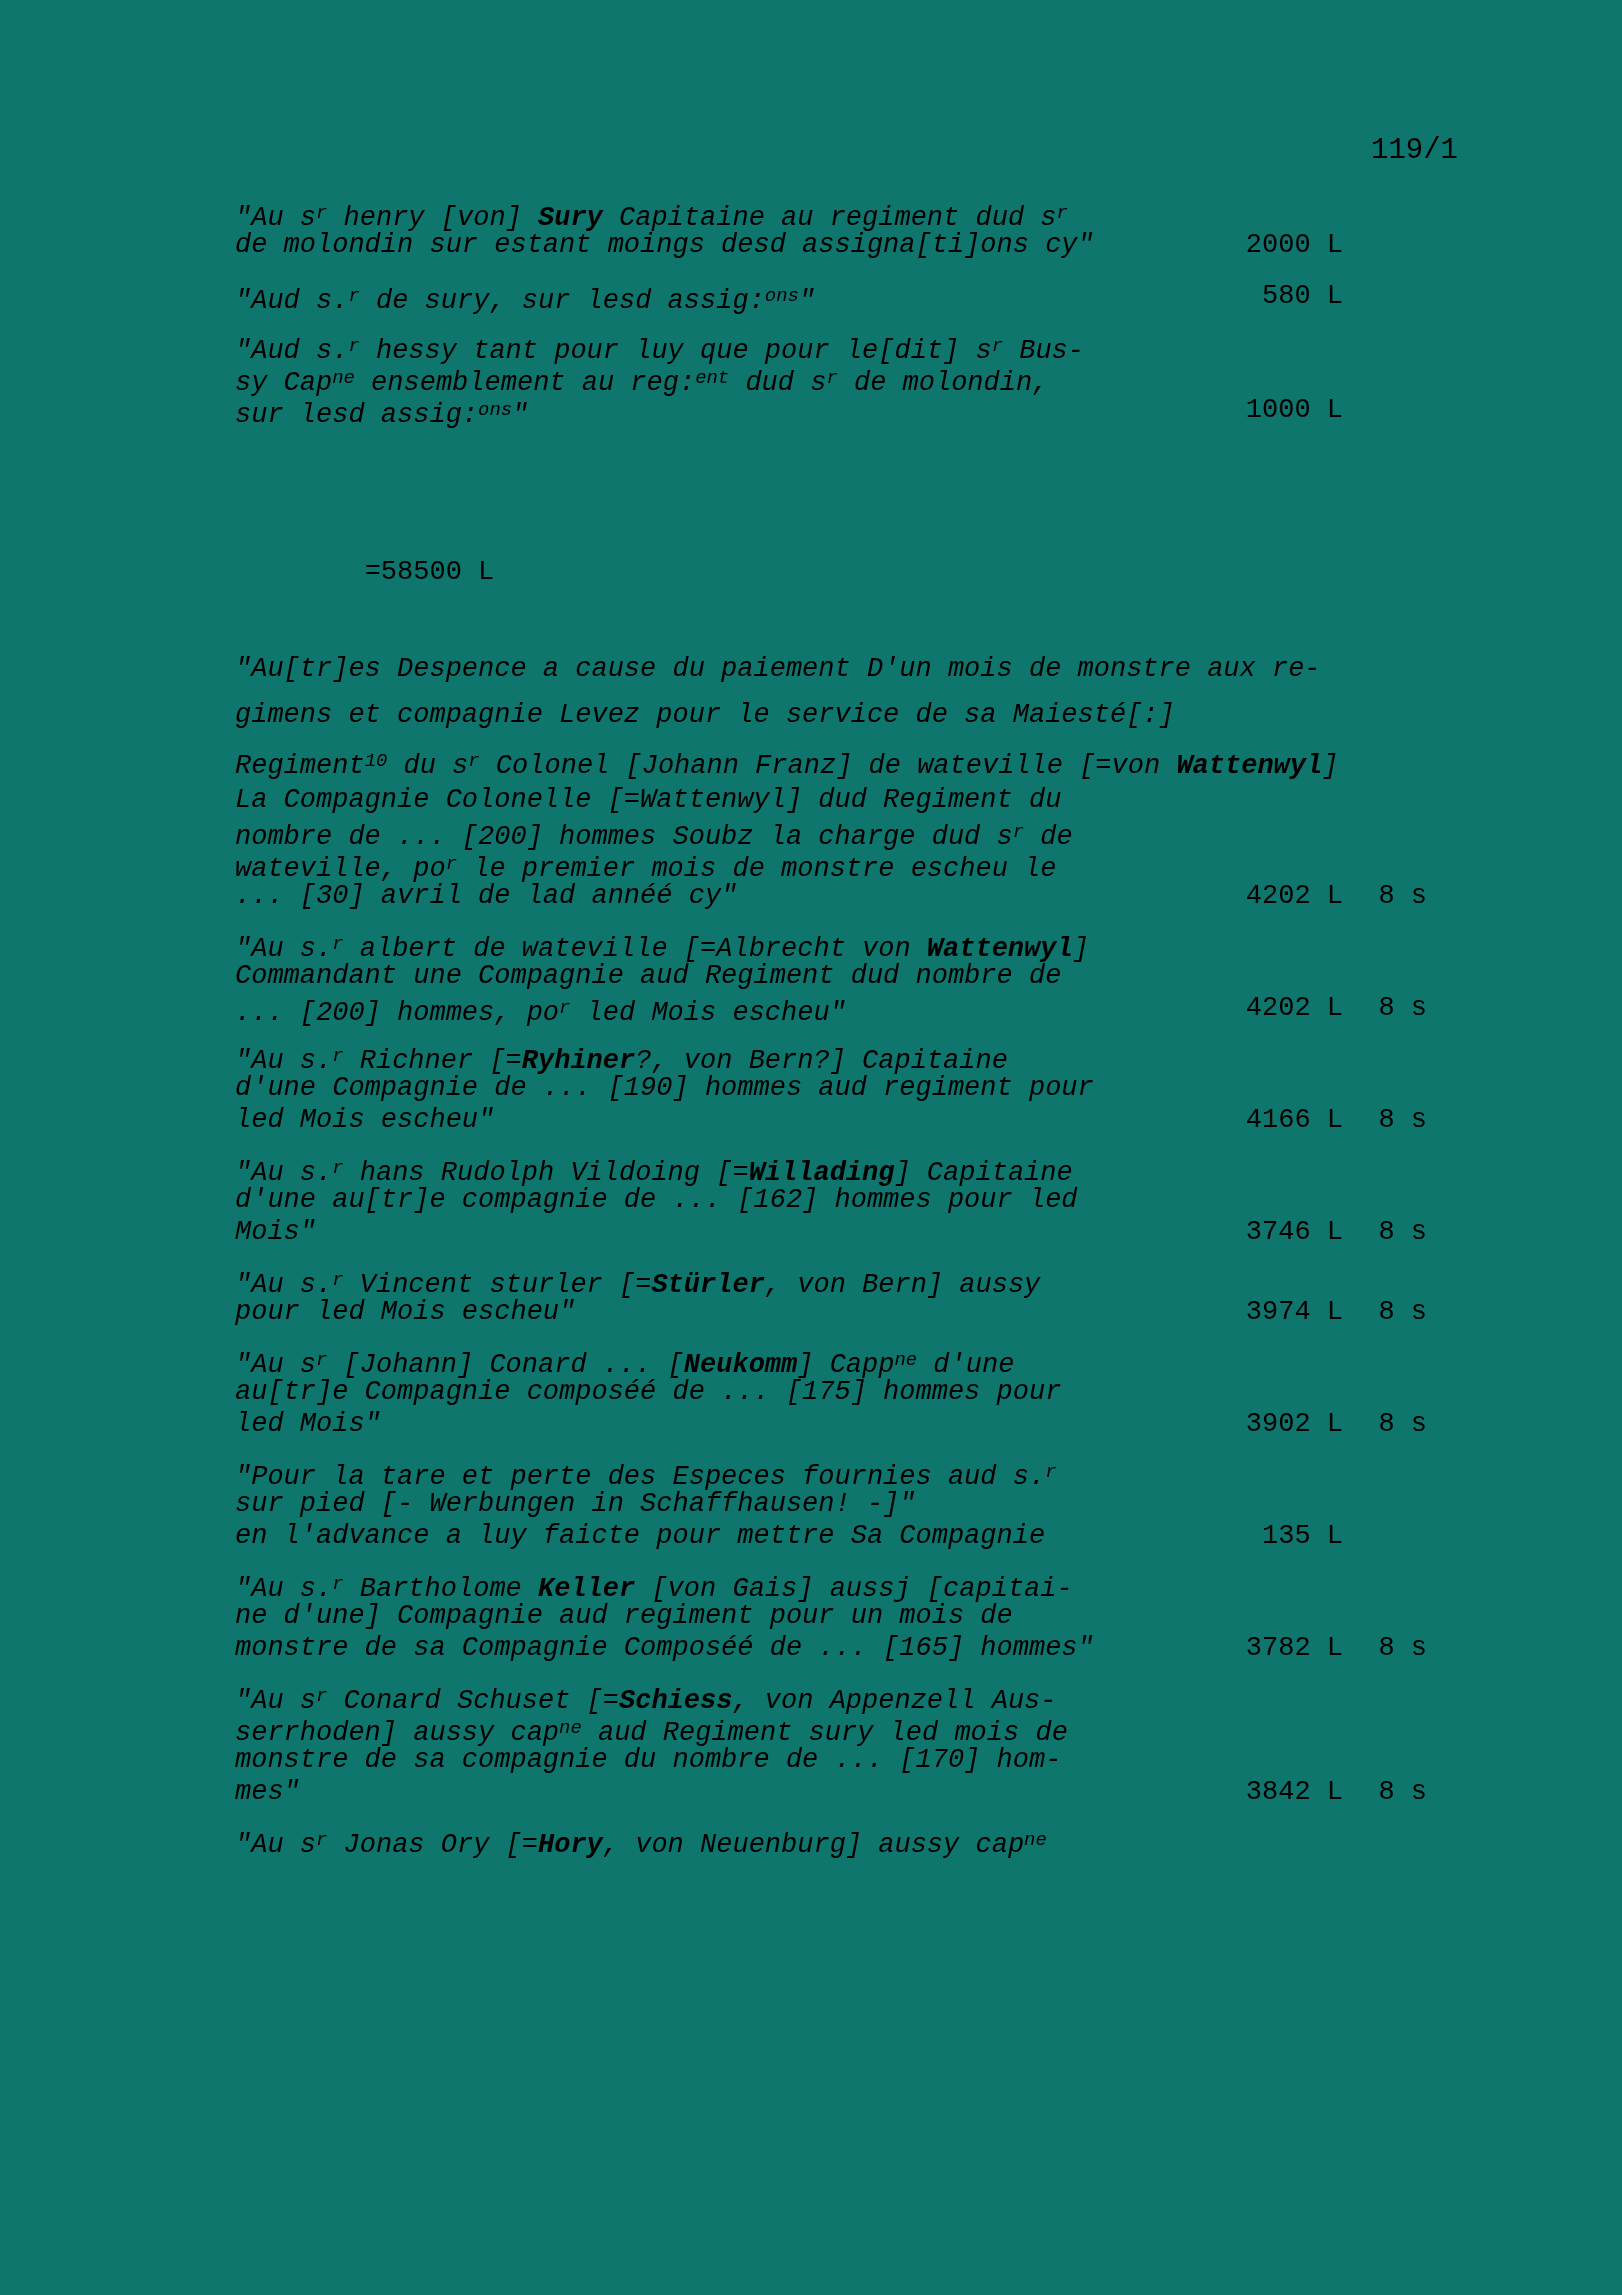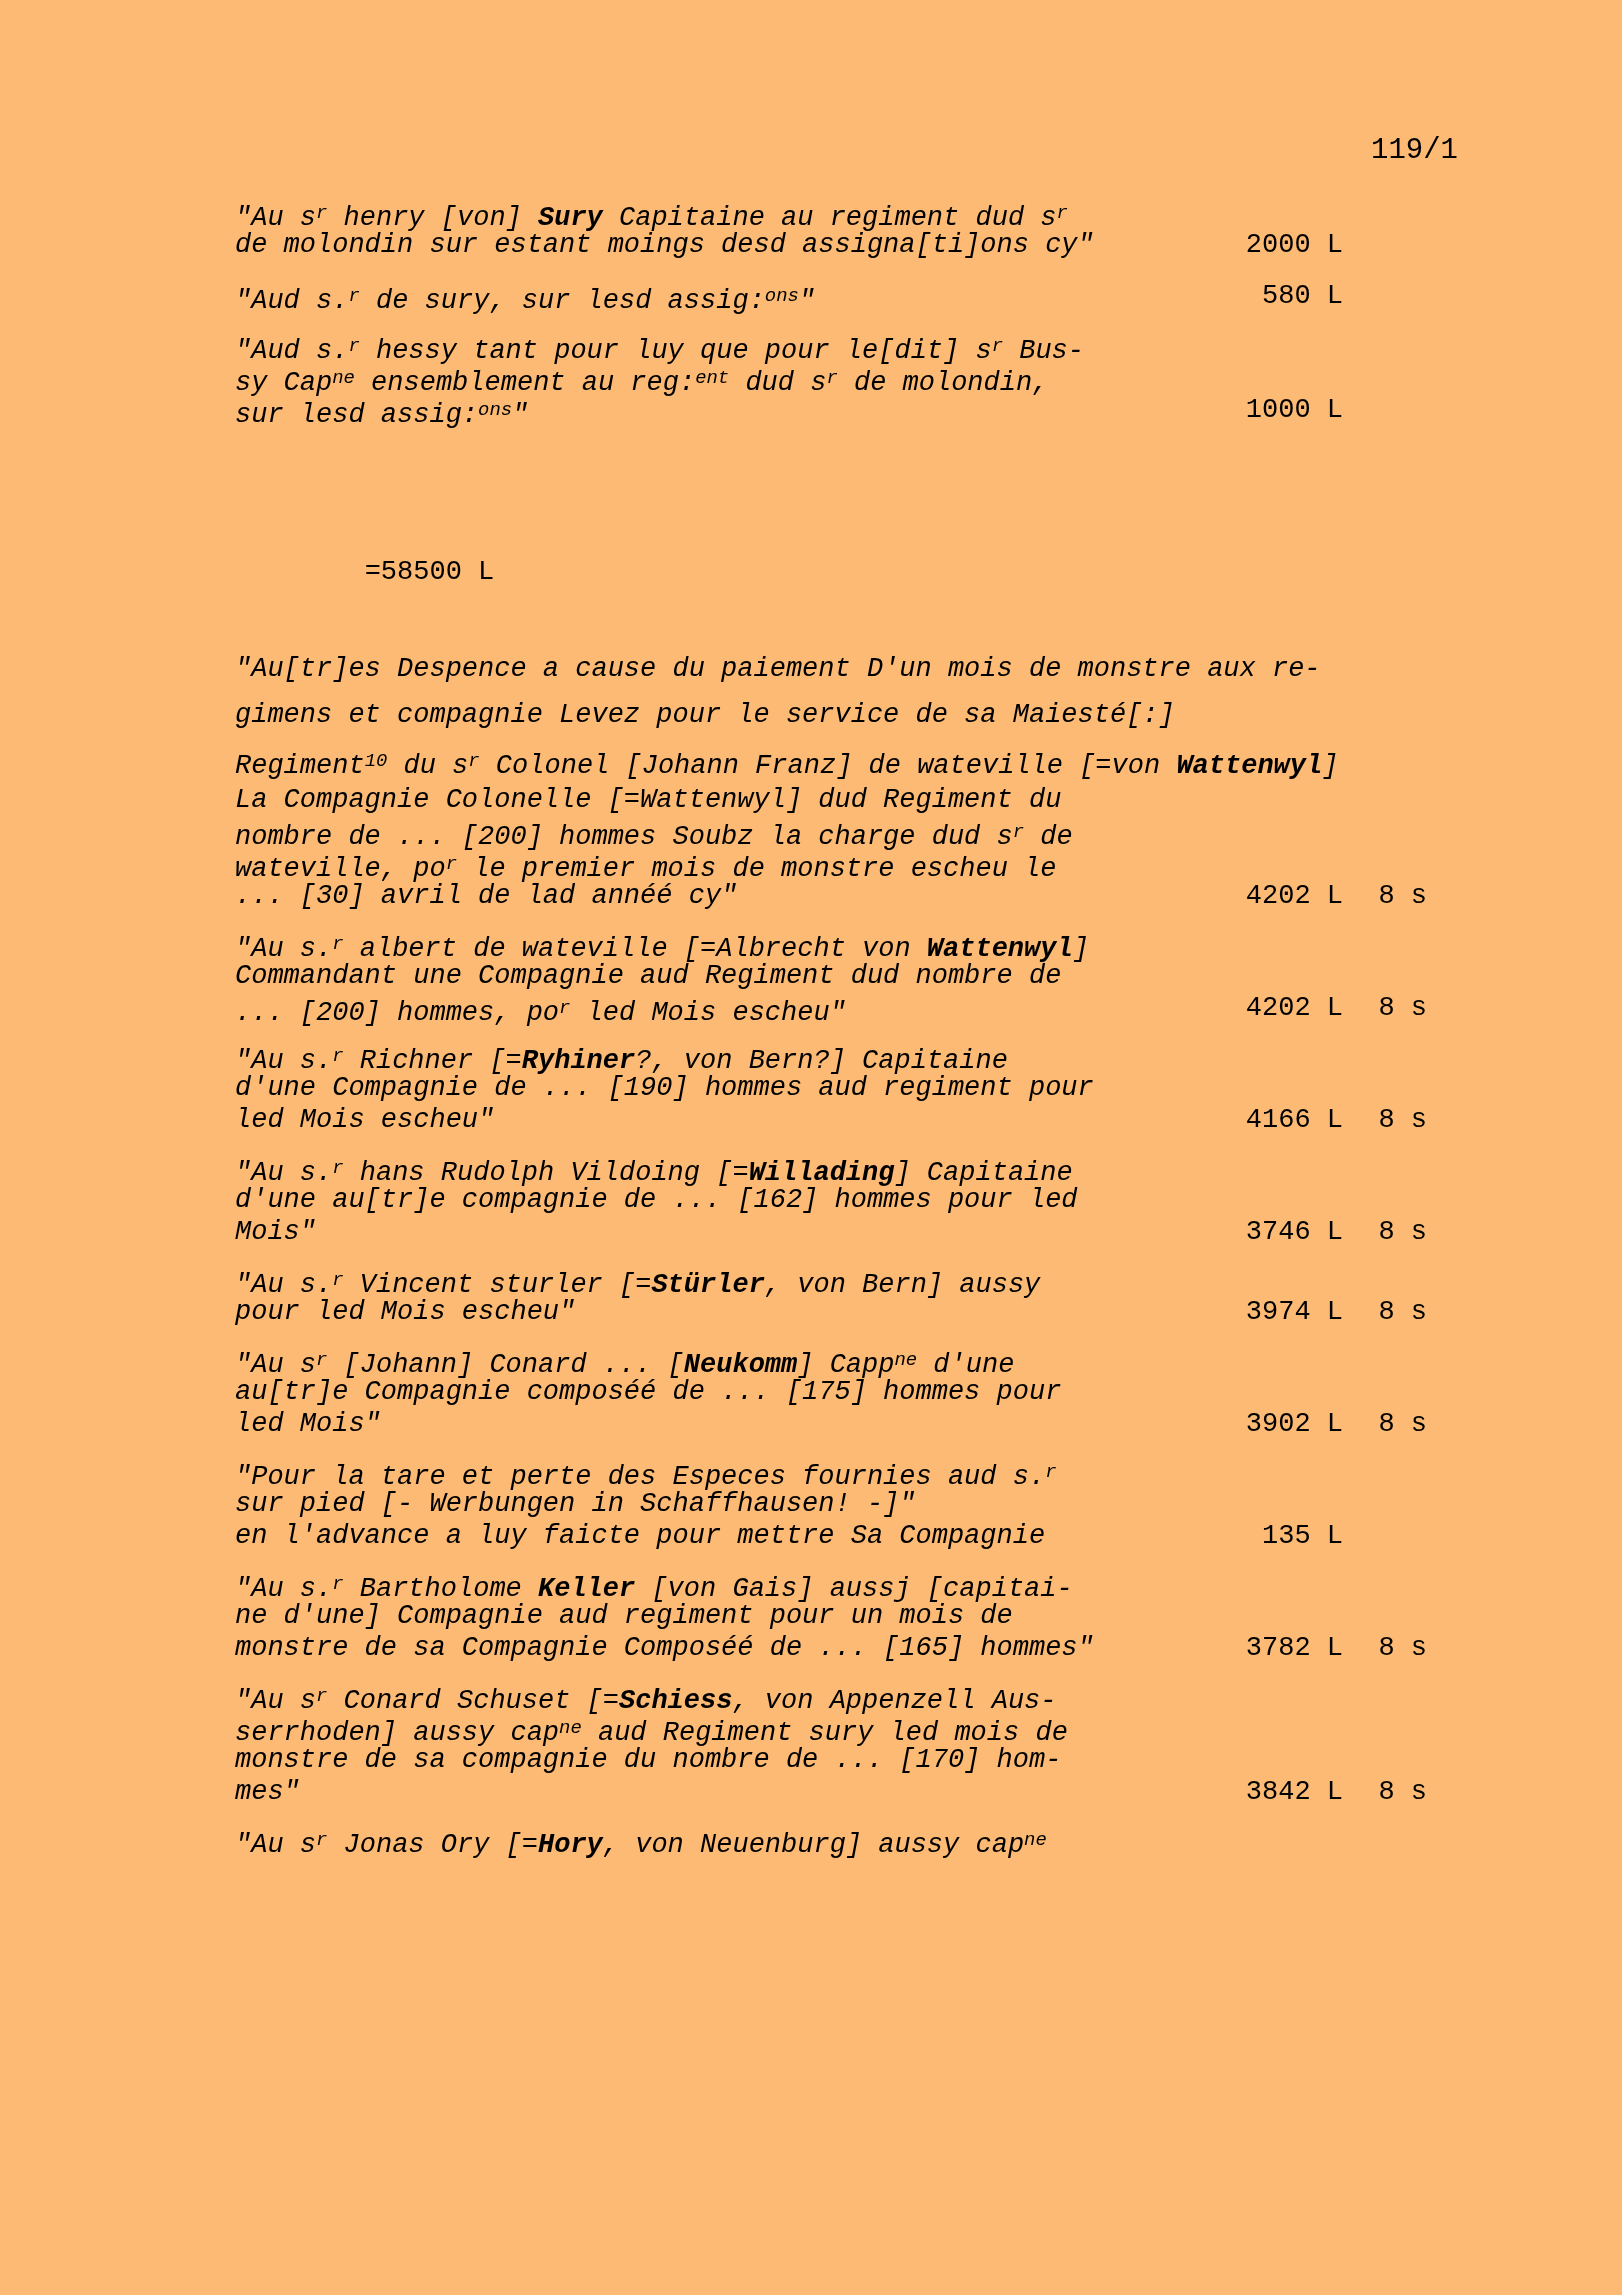--- a/index.html
+++ b/index.html
@@ -8,21 +8,21 @@
     height: 2295px;
     background: #ffffff;
     color: #000000;
     font-family: "Liberation Mono", "DejaVu Sans Mono", monospace;
   }
   .page {
     position: relative;
     width: 1622px;
     height: 2295px;
     overflow: hidden;
-    background: #fdba74;
+    background: #0f766e;
   }
   .page-number {
     position: absolute;
     top: 133px;
     left: 1371px;
     font-size: 29px;
     line-height: 36px;
     font-style: normal;
     white-space: pre;
   }

